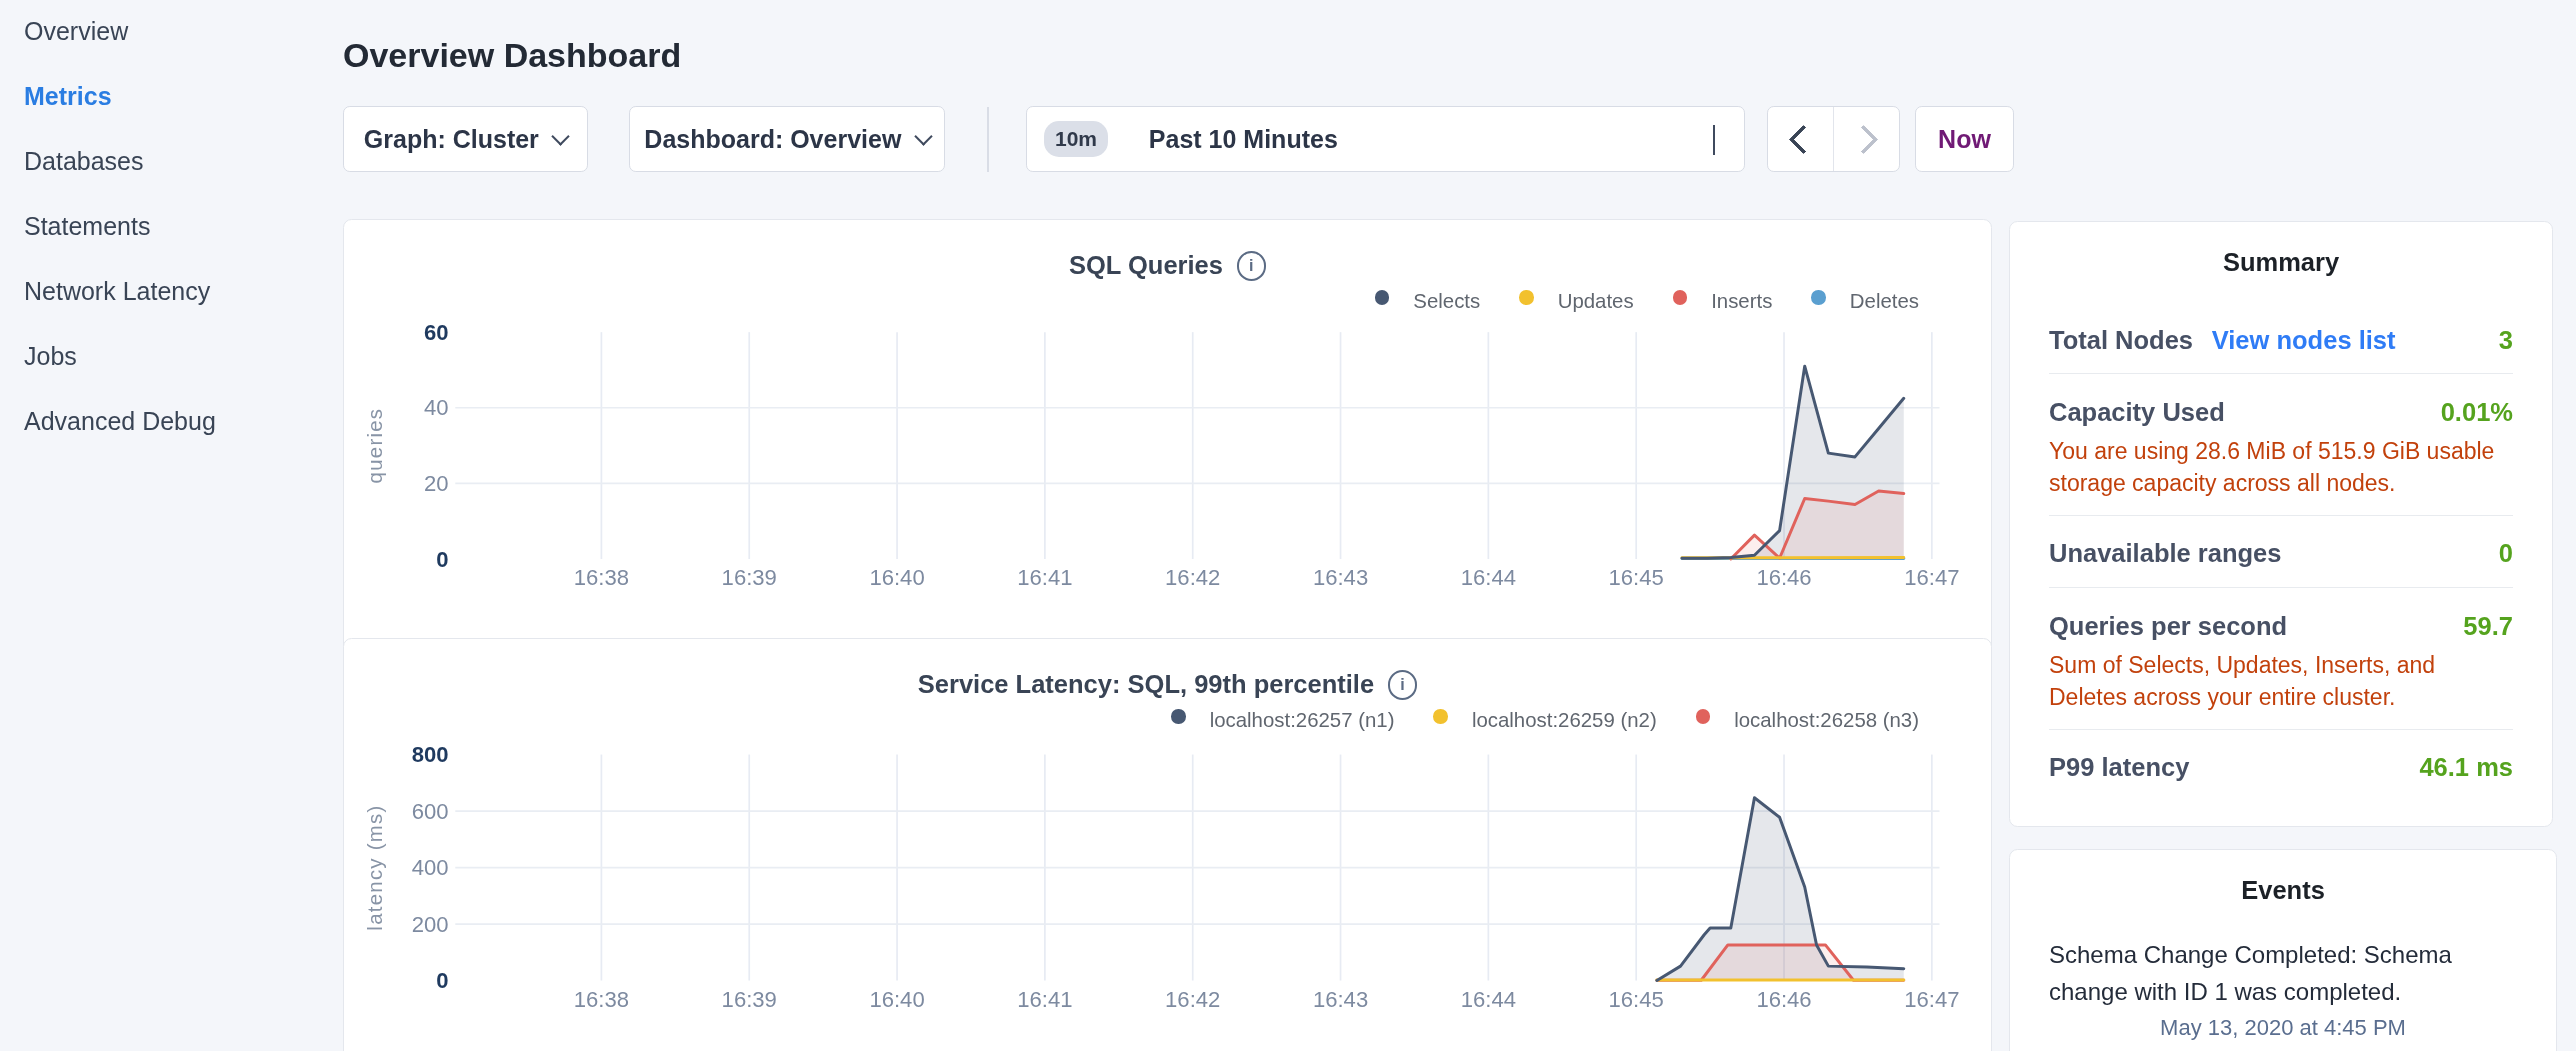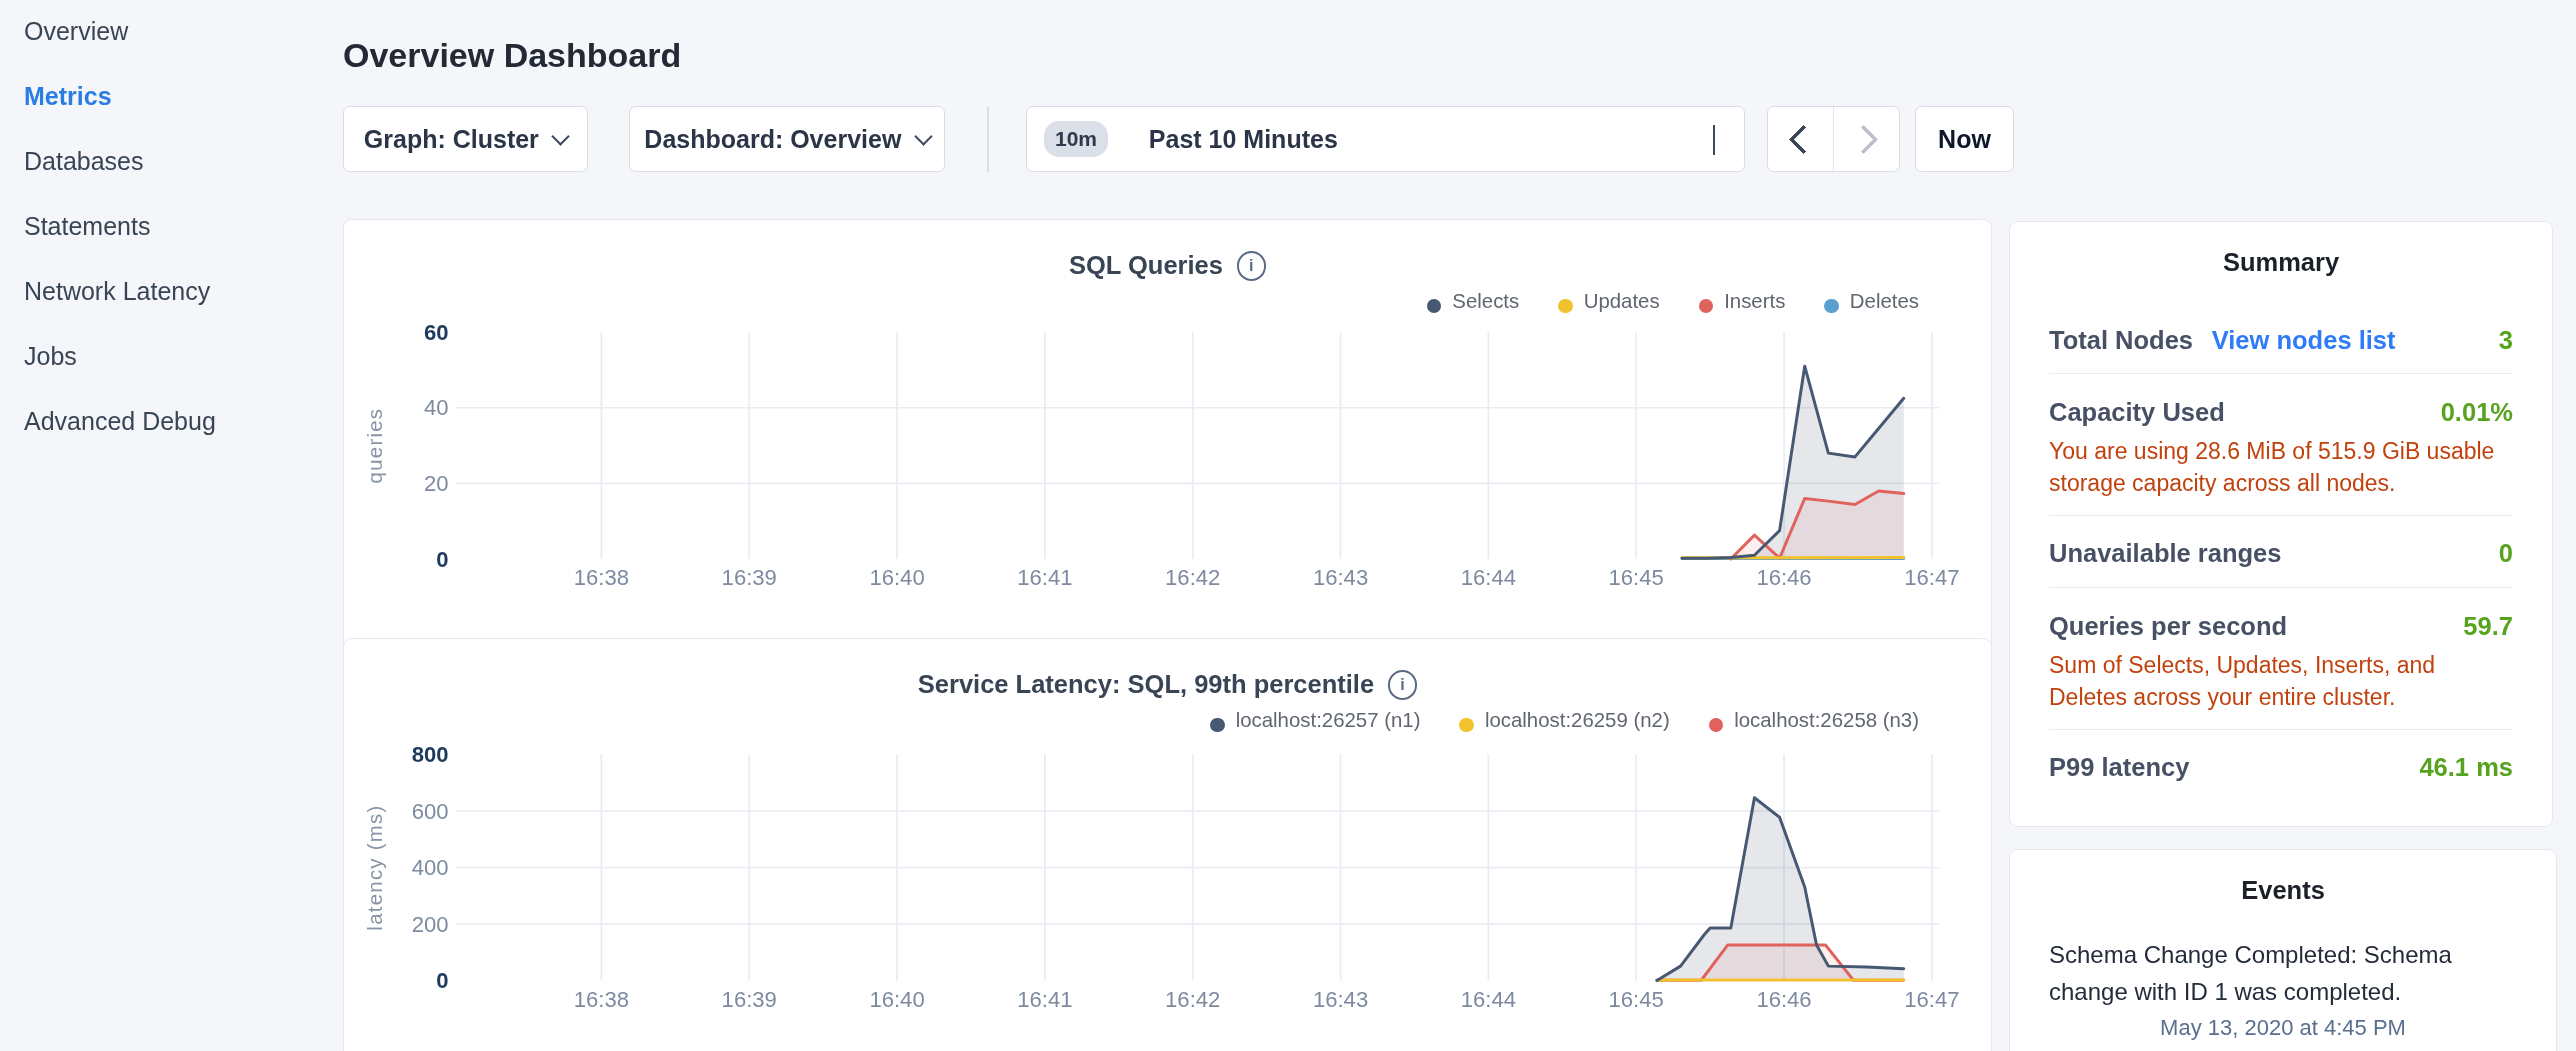--- a/index.html
+++ b/index.html
@@ -20,41 +20,41 @@
   #dd-graph{left:343px;width:245px;}
   #dd-dashboard{left:629px;width:316px;}
   #toolbar-divider{position:absolute;left:987px;top:107px;height:65px;width:1.7px;background:#d9dde6;}
   #time-picker{left:1026px;width:719px;justify-content:flex-start;padding-left:17px;}
   #time-picker .chev-wrap{position:absolute;right:29px;}
   .badge{background:#dbdfe8;border-radius:15px;padding:6px 11px;font-size:21px;font-weight:700;color:#30394a;margin-right:25.5px;}
   #arrow-group{position:absolute;left:1767px;top:106px;width:133px;height:66px;background:#fff;border:1.7px solid #d8dce5;
        border-radius:6.8px;box-sizing:border-box;display:flex;}
   .arrow-btn{flex:1;display:flex;align-items:center;justify-content:center;cursor:pointer;}
   .arrow-btn + .arrow-btn{border-left:1.7px solid #e2e5ec;}
-  #now-btn{left:1915px;width:99px;color:#0f172a;}
+  #now-btn{left:1915px;width:99px;color:#701a75;}
 
   .chev-down{width:11px;height:11px;border-right:2.6px solid #3f4a5e;border-bottom:2.6px solid #3f4a5e;
        transform:rotate(45deg);margin-top:-5.1px;}
   .chev-left{width:17px;height:17px;border-left:4.3px solid #394455;border-bottom:4.3px solid #394455;
        transform:rotate(45deg);margin-left:6.8px;border-radius:1.7px;}
   .chev-right{width:17px;height:17px;border-right:4.3px solid #bcc1cc;border-bottom:4.3px solid #bcc1cc;
        transform:rotate(-45deg);margin-right:6.8px;border-radius:1.7px;}
 
   
   .card{position:absolute;background:#fff;border:1.7px solid #e4e7ed;border-radius:8.5px;box-sizing:border-box;}
 
   .chart-card{left:343px;width:1649px;height:468px;}
   #chart-card-0{top:219px;}
   #chart-card-1{top:638px;}
   .chart-title{position:absolute;top:31px;left:0;right:0;display:flex;justify-content:center;align-items:center;
        gap:13.6px;font-size:25.5px;font-weight:700;color:#394455;}
   .info-icon{width:25.5px;height:25.5px;border:2.1px solid #5b6b84;border-radius:50%;display:inline-flex;
        align-items:center;justify-content:center;font-size:16px;font-weight:600;color:#5b6b84;cursor:pointer;}
   .legend{position:absolute;top:70px;right:72px;display:flex;gap:39px;align-items:center;}
-  .legend-item{display:flex;align-items:flex-end;gap:11px;font-size:20.4px;color:#60666f;cursor:pointer;}
+  .legend-item{display:flex;align-items:flex-start;gap:24px;font-size:20.4px;color:#60666f;cursor:pointer;}
   .legend-dot{width:14.5px;height:14.5px;border-radius:50%;}
   .chart-svg{position:absolute;left:0;top:0;}
   .tick{font-size:26px;fill:#7d8aa0;}
   .tick-bold{font-size:26px;fill:#1f3a5f;font-weight:700;}
   .xlabel{font-size:26px;fill:#7d8aa0;}
   .unit-label{font-size:24px;fill:#8894a6;letter-spacing:1.5px;}
 
   
   #summary-card{left:2009px;top:221px;width:544px;height:606px;padding:0 39px;}
   .panel-title{padding-top:25.5px;text-align:center;font-size:25.5px;font-weight:700;color:#1c2127;}

